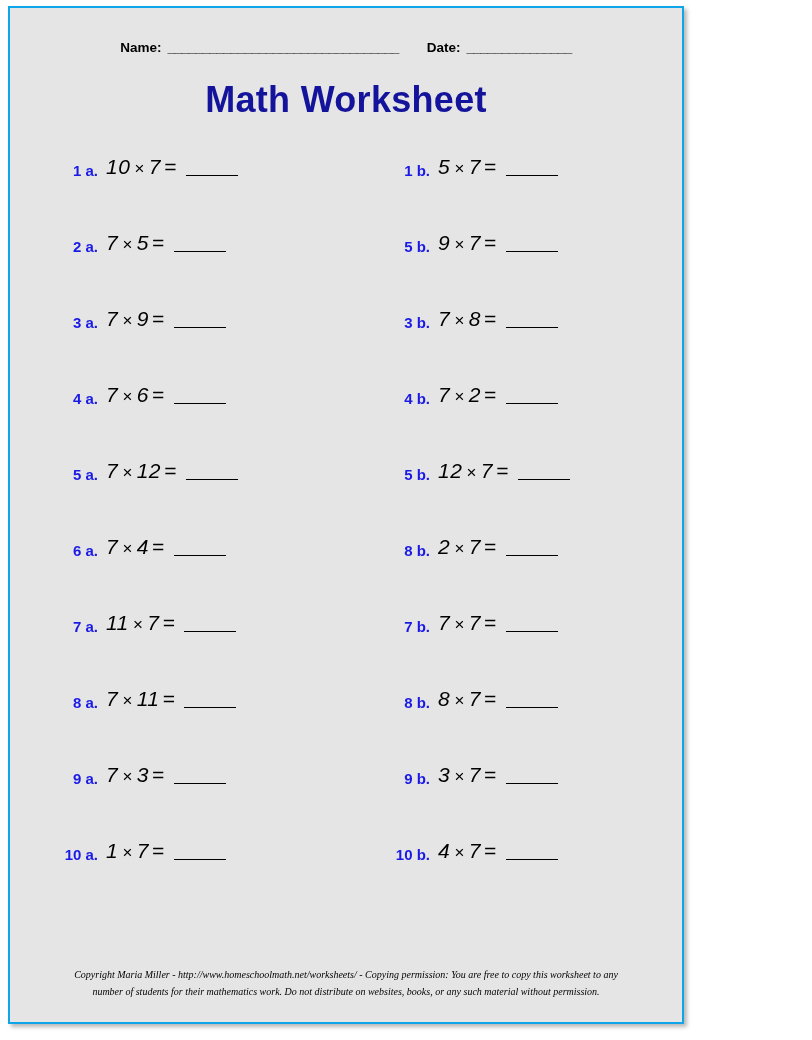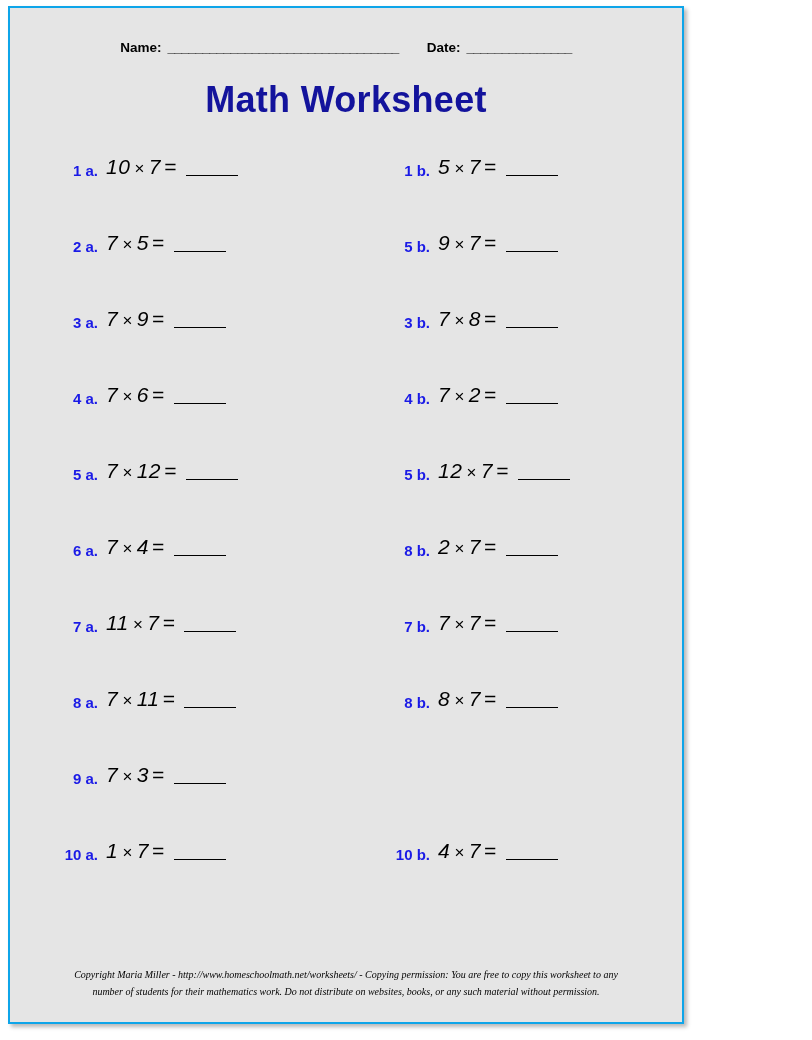--- a/index.html
+++ b/index.html
@@ -268,20 +268,26 @@
         </div>
       </div>
 
       <div class="prow">
         <div class="pcell left">
           <span class="pnum">9 a.</span>
           <span class="pexpr">
             <span>7</span><span class="op">×</span><span>3</span><span class="eq">=</span><span class="ansblank"></span>
           </span>
         </div>
+        <div class="pcell right">
+          <span class="pnum">9 b.</span>
+          <span class="pexpr">
+            <span>3</span><span class="op">×</span><span>7</span><span class="eq">=</span><span class="ansblank"></span>
+          </span>
+        </div>
       </div>
 
       <div class="prow">
         <div class="pcell left">
           <span class="pnum">10 a.</span>
           <span class="pexpr">
             <span>1</span><span class="op">×</span><span>7</span><span class="eq">=</span><span class="ansblank"></span>
           </span>
         </div>
         <div class="pcell right">

